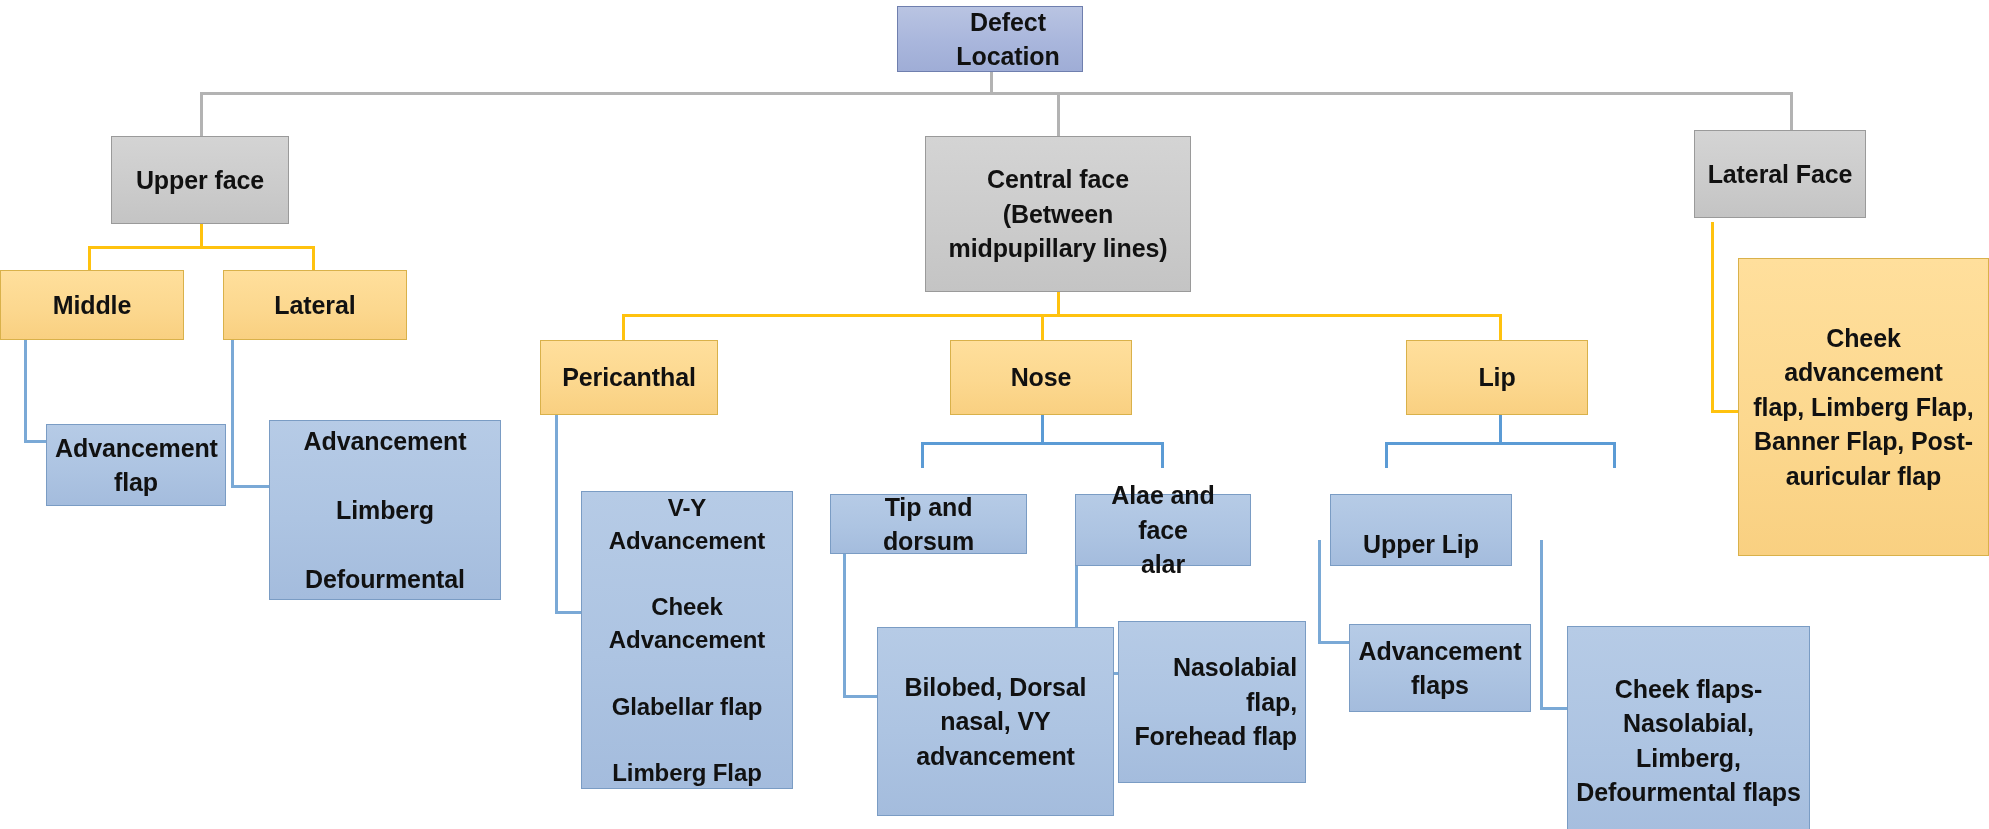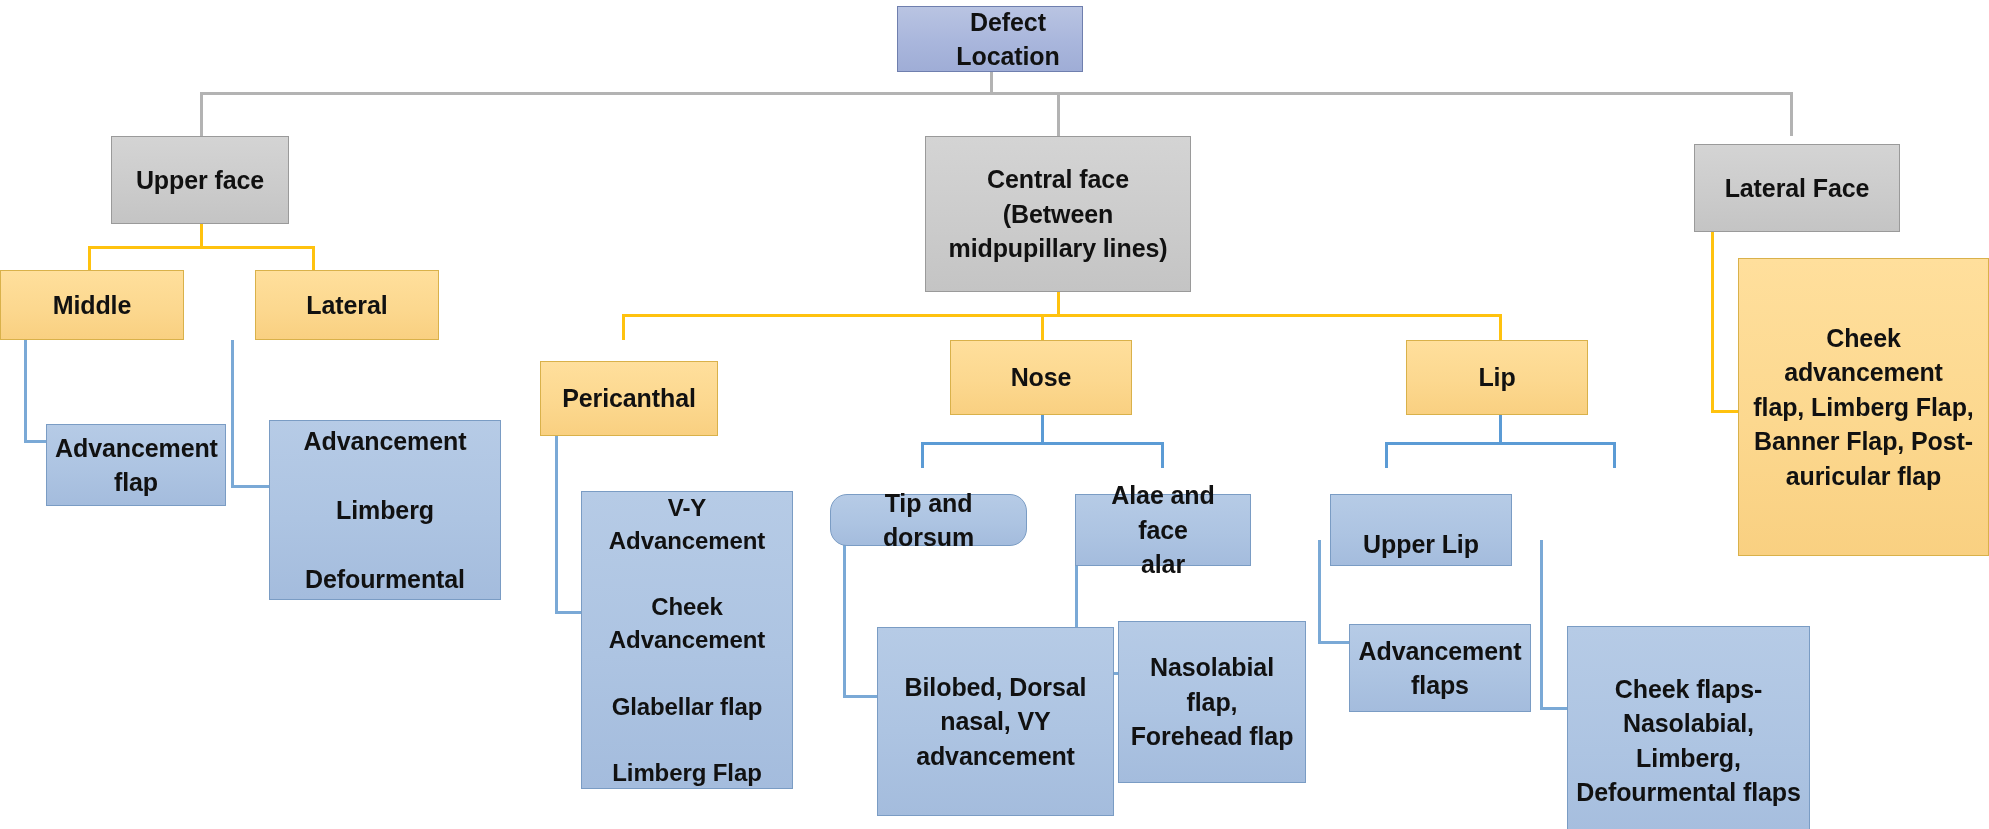--- a/index.html
+++ b/index.html
@@ -140,48 +140,48 @@
     <span class="txt">Upper face</span>
   </div>
 
   <div class="node n-grey" style="left:925px; top:136px; width:266px; height:156px;">
     <span class="txt">
       <span>Central face (Between</span><br>
       <span>midpupillary lines)</span>
     </span>
   </div>
 
-  <div class="node n-grey" style="left:1694px; top:144px; width:206px; height:88px;">
+  <div class="node n-grey" style="left:1694px; top:130px; width:172px; height:88px;">
     <span class="txt">Lateral Face</span>
   </div>
 
   <div class="node n-yellow" style="left:0px; top:270px; width:184px; height:70px;">
     <span class="txt">Middle</span>
   </div>
 
-  <div class="node n-yellow" style="left:223px; top:270px; width:184px; height:70px;margin-left:32px;">
+  <div class="node n-yellow" style="left:223px; top:270px; width:184px; height:70px;">
     <span class="txt">Lateral</span>
   </div>
 
   <div class="node n-blue" style="left:46px; top:398px; width:180px; height:82px;">
     <span class="txt">
       <span>Advancement</span><br>
       <span>flap</span>
     </span>
   </div>
 
   <div class="node n-blue" style="left:269px; top:394px; width:232px; height:180px;">
     <span class="txt">
       <span>Advancement</span><br><br>
       <span>Limberg</span><br><br>
       <span>Defourmental</span>
     </span>
   </div>
 
-  <div class="node n-yellow" style="left:540px; top:340px; width:178px; height:75px;margin-top:21px;">
+  <div class="node n-yellow" style="left:540px; top:340px; width:178px; height:75px;">
     <span class="txt">Pericanthal</span>
   </div>
 
   <div class="node n-yellow" style="left:950px; top:340px; width:182px; height:75px;">
     <span class="txt">Nose</span>
   </div>
 
   <div class="node n-yellow" style="left:1406px; top:340px; width:182px; height:75px;">
     <span class="txt">Lip</span>
   </div>
@@ -189,40 +189,40 @@
   <div class="node n-blue" style="left:581px; top:465px; width:212px; height:298px;">
     <span class="txt sm">
       <span>V-Y Advancement</span><br><br>
       <span>Cheek</span><br>
       <span>Advancement</span><br><br>
       <span>Glabellar flap</span><br><br>
       <span>Limberg Flap</span>
     </span>
   </div>
 
-  <div class="node n-blue" style="left:830px; top:468px; width:197px; height:52px;border-radius:17px;">
+  <div class="node n-blue" style="left:830px; top:468px; width:197px; height:60px;">
     <span class="txt">Tip and dorsum</span>
   </div>
 
   <div class="node n-blue" style="left:1075px; top:468px; width:176px; height:72px;">
     <span class="txt">
       <span>Alae and face</span><br>
       <span>alar</span>
     </span>
   </div>
 
   <div class="node n-blue" style="left:877px; top:601px; width:237px; height:189px;">
     <span class="txt">
       <span>Bilobed, Dorsal</span><br>
       <span>nasal, VY</span><br>
       <span>advancement</span>
     </span>
   </div>
 
-  <div class="node n-blue" style="left:1118px; top:595px; width:188px; height:162px;">
+  <div class="node n-blue" style="left:1118px; top:595px; width:188px; height:162px;text-align:right;">
     <span class="txt">
       <span>Nasolabial flap,</span><br>
       <span>Forehead flap</span>
     </span>
   </div>
 
   <div class="node n-blue" style="left:1330px; top:468px; width:182px; height:72px;align-items:flex-end;">
     <span class="txt">Upper Lip</span>
   </div>
 

